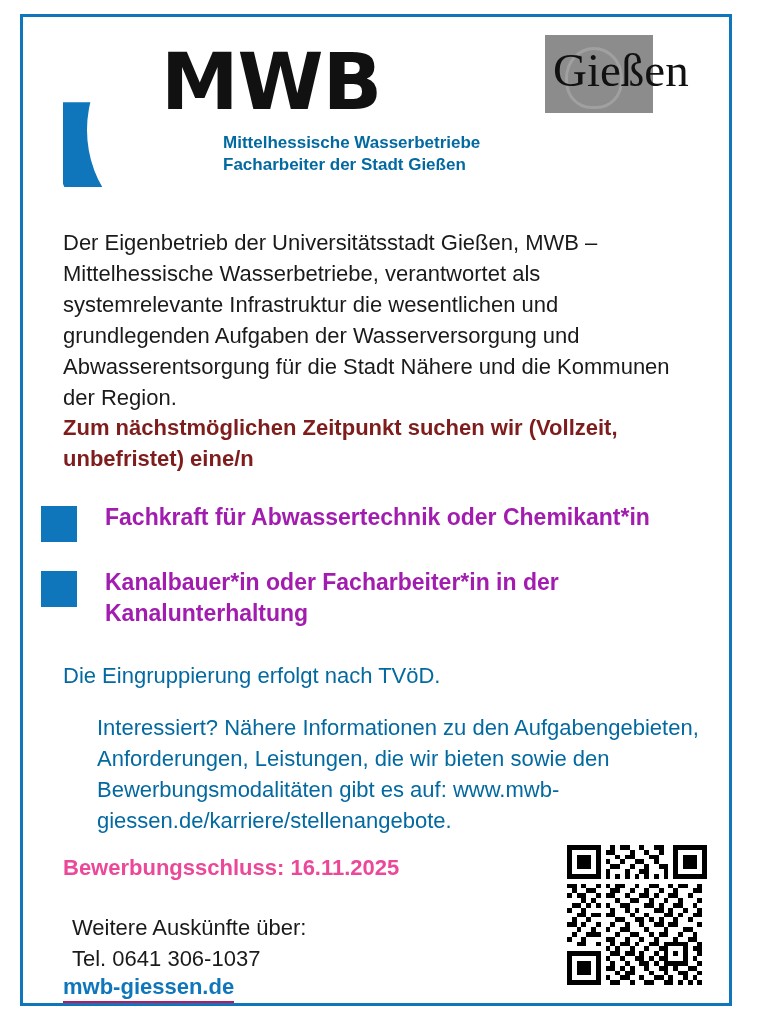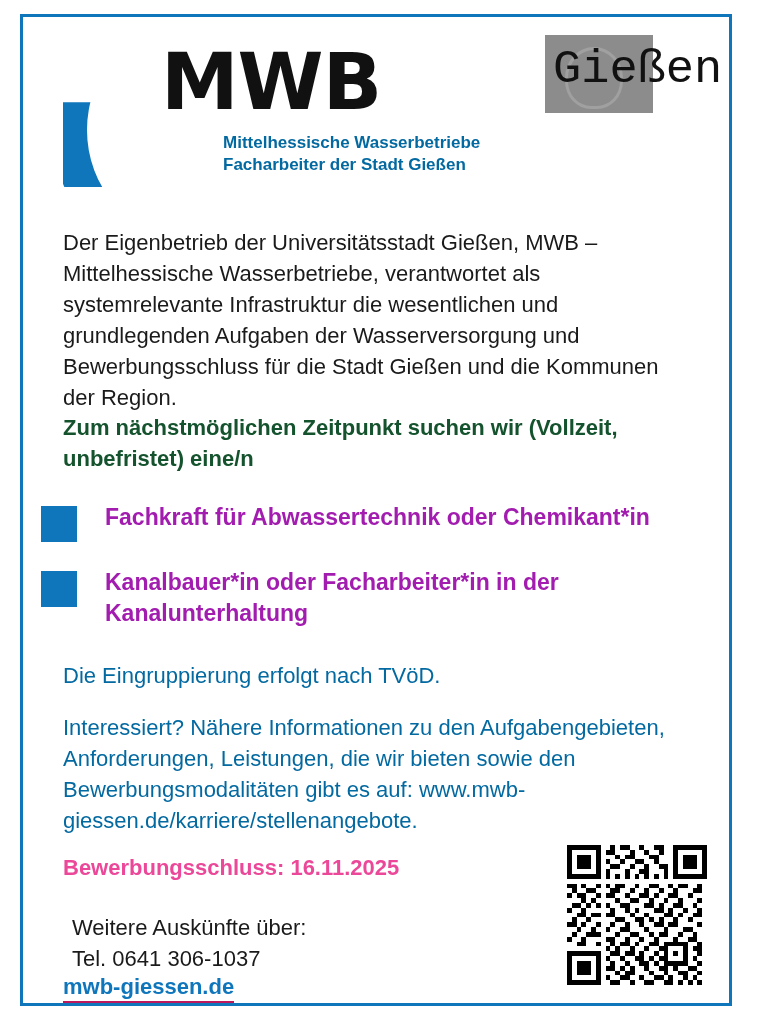--- a/index.html
+++ b/index.html
@@ -102,21 +102,21 @@
     border-radius: 50% 50% 45% 45%;
     border: 3px solid #a5a5a5;
     opacity: .8;
   }
   .city-badge .cityname {
     position: absolute;
     left: 8px;
     top: 8px;
     font-size: 47px;
     color: #111111;
-    font-family: Liberation Mono, monospace;
+    font-family: Liberation Serif, serif;
     letter-spacing: 0px;
     white-space: nowrap;
   }
 
   
   .intro {
     position: absolute;
     left: 40px;
     top: 210px;
     width: 630px;
@@ -125,21 +125,21 @@
     color: #1a1a1a;
   }
   .lead {
     position: absolute;
     left: 40px;
     top: 395px;
     width: 620px;
     font-size: 22px;
     line-height: 31px;
     font-weight: bold;
-    color: #14532d;
+    color: #7f1d1d;
   }
 
   
   .job {
     position: absolute;
     left: 18px;
     width: 660px;
   }
   .job .bar {
     position: absolute;
@@ -164,21 +164,21 @@
 
   .para {
     position: absolute;
     left: 40px;
     width: 640px;
     font-size: 22px;
     line-height: 31px;
     color: #0369a1;
   }
   .p-tvoed { top: 643px; }
-  .p-info  { top: 695px; }
+  .p-info  { top: 695px; margin-left: 34px; }
 
   .deadline {
     position: absolute;
     left: 40px;
     top: 838px;
     font-size: 22px;
     font-weight: bold;
     color: #ec4899;
   }
   .contact {
@@ -224,21 +224,21 @@
       <div class="logo-mwb">MWB</div>
       <div class="logo-sub1">Mittelhessische Wasserbetriebe</div>
       <div class="logo-sub2">Facharbeiter der Stadt Gießen</div>
     </div>
 
     <div class="city-badge">
       <div class="grey"></div>
       <div class="cityname">Gießen</div>
     </div>
 
-    <div class="intro">Der Eigenbetrieb der Universitätsstadt Gießen, MWB – Mittelhessische Wasserbetriebe, verantwortet als systemrelevante Infrastruktur die wesentlichen und grundlegenden Aufgaben der Wasserversorgung und Bewerbungsschluss für die Stadt Gießen und die Kommunen der Region.</div>
+    <div class="intro">Der Eigenbetrieb der Universitätsstadt Gießen, MWB – Mittelhessische Wasserbetriebe, verantwortet als systemrelevante Infrastruktur die wesentlichen und grundlegenden Aufgaben der Wasserversorgung und Abwasserentsorgung für die Stadt Nähere und die Kommunen der Region.</div>
 
     <div class="lead">Zum nächstmöglichen Zeitpunkt suchen wir (Vollzeit, unbefristet) eine/n</div>
 
     <div class="job job1">
       <div class="bar"></div>
       <div class="title">Fachkraft für Abwassertechnik oder Chemikant*in</div>
     </div>
 
     <div class="job job2">
       <div class="bar"></div>

